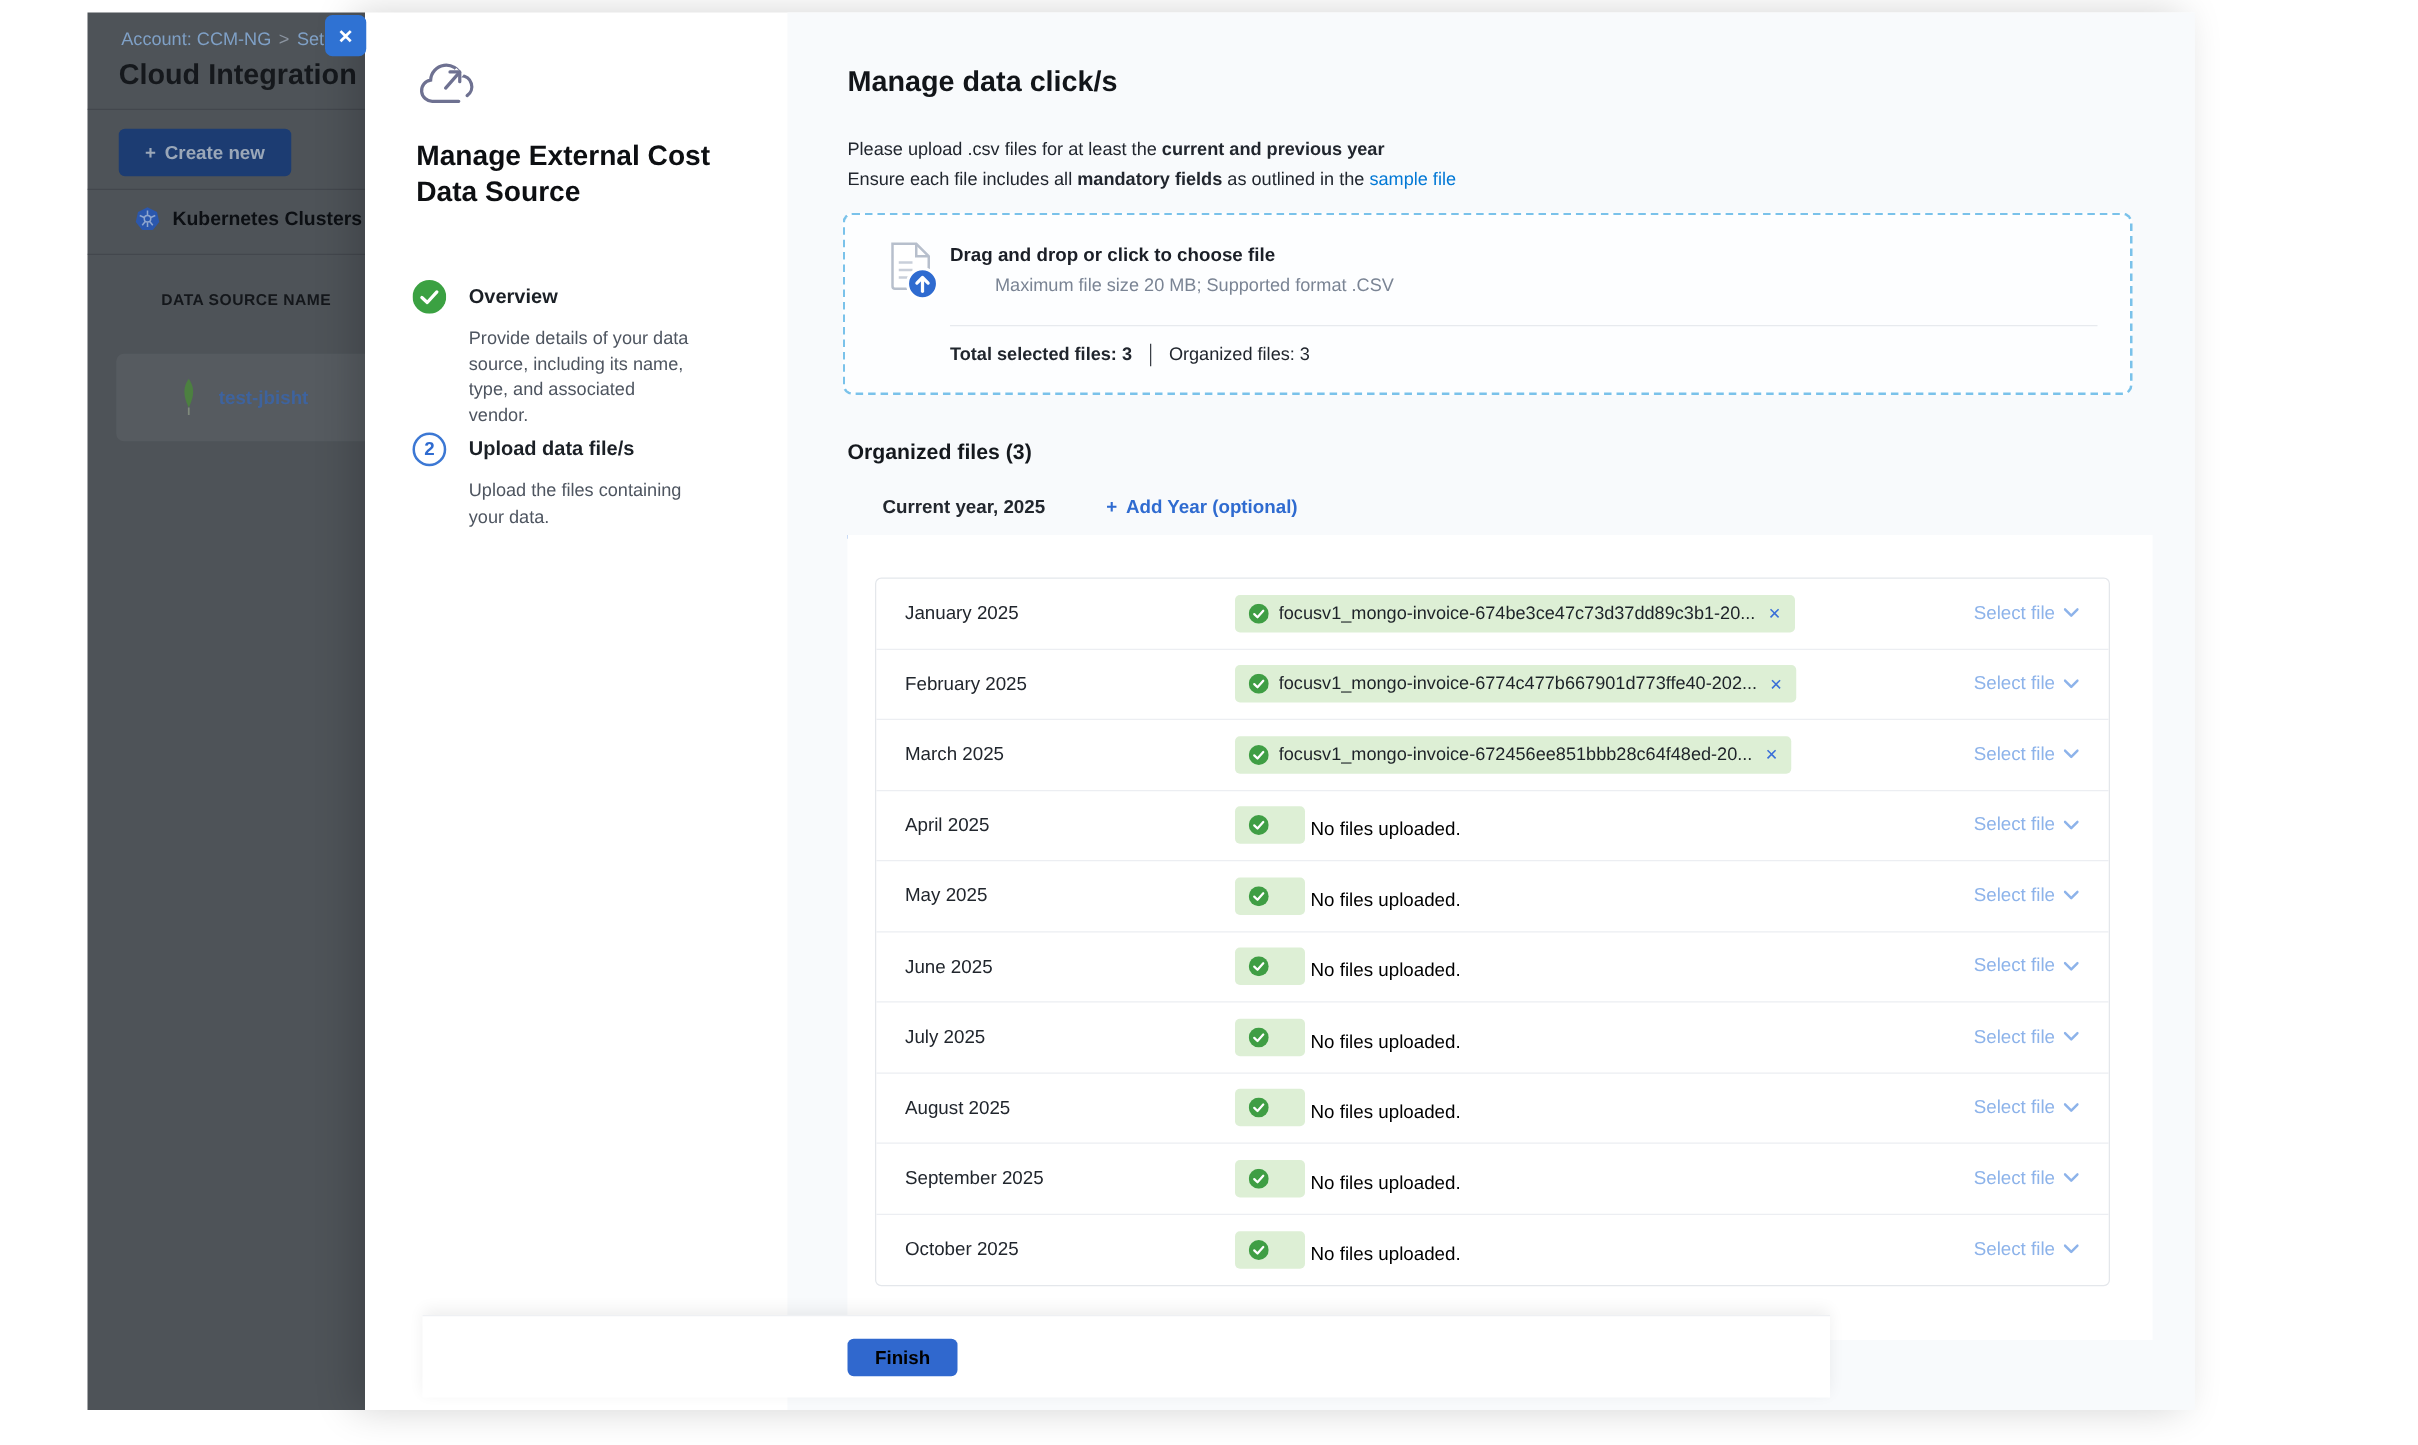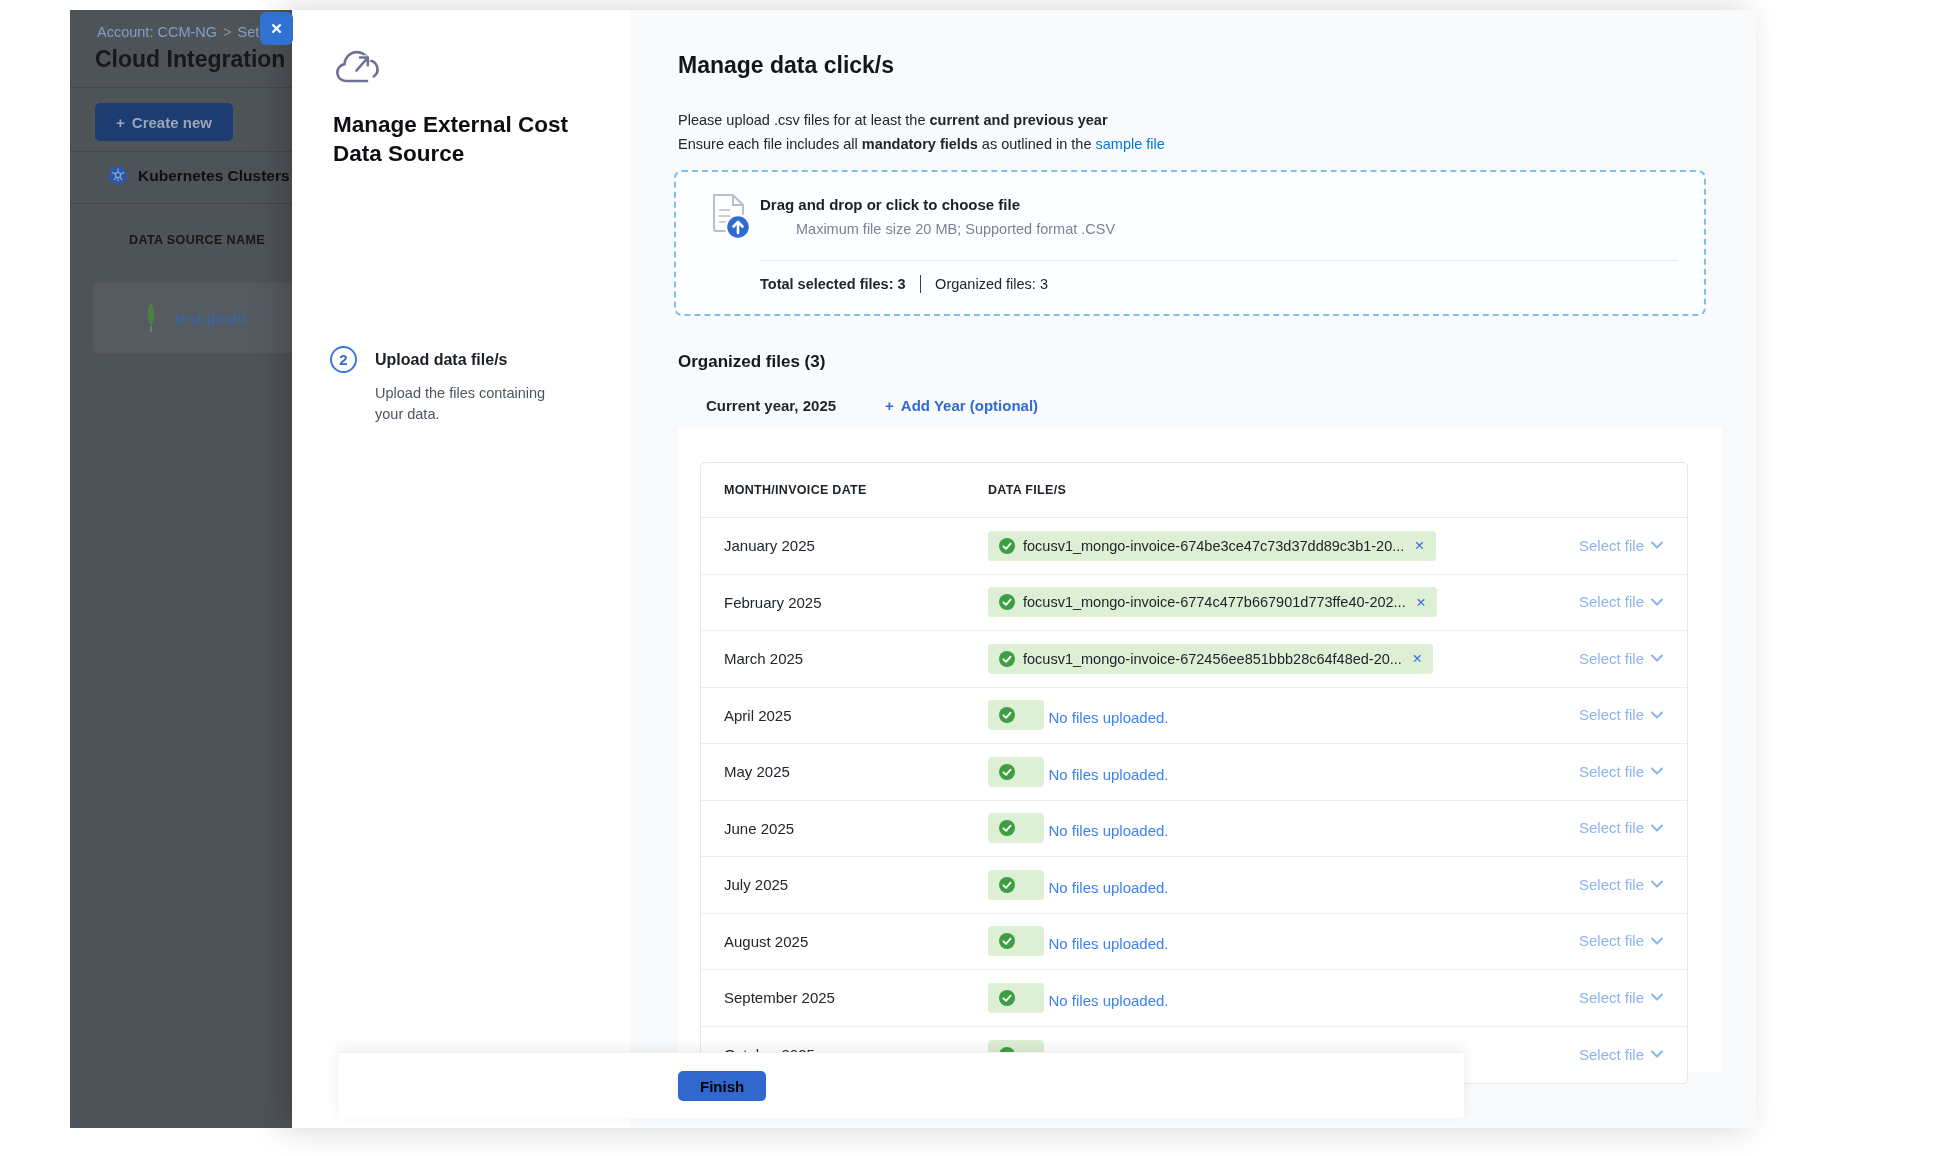--- a/index.html
+++ b/index.html
@@ -72,21 +72,21 @@
   .card { position:absolute; left:22px; top:34px; width:988px; border:1px solid #e4e7eb; border-radius:5px;
           background:#fff; overflow:hidden; }
   .thead { display:flex; align-items:center; height:55px; border-bottom:1px solid #e8eaee;
            font-size:12.5px; font-weight:700; letter-spacing:.3px; color:#1c2128; }
   .col-month { width:287px; padding-left:23px; }
   .col-file  { flex:1; }
   .col-action{ width:146px; padding-right:24px; text-align:right; }
   .trow { display:flex; align-items:center; height:56.5px; border-bottom:1px solid #eceef2; }
   .trow:last-child { border-bottom:none; }
   .month { font-size:15px; color:#21262d; }
-  .nofiles { font-size:15px; color:#3b82f6;margin-top:43px; }
+  .nofiles { font-size:15px; color:#000000;margin-top:43px; }
   .chip { display:inline-flex; align-items:center; gap:8px; background:#ddefd5; border-radius:4px;
           padding:7px 11px; max-width:470px; }
   .chip-name { font-size:14.5px; color:#1d2228; white-space:nowrap; }
   .chip-x { color:#3a6fd8; font-size:12.5px; font-weight:700; cursor:pointer; margin-left:2px; }
   .select-file { color:#8db3ea; font-size:15px; cursor:pointer; display:inline-flex; align-items:center; gap:7px; }
 
   .footer { position:absolute; left:338px; top:1052px; width:1126px; height:66px; background:#fff;
             box-shadow:0 -4px 12px rgba(0,0,0,.07); border-top:1px solid #eef0f3; }
   .finish-btn { position:absolute; left:340px; top:18px; height:30px; padding:0 22px; background:#3068ce;
                 border:none; border-radius:5px; color:#000000; font-size:15px; font-weight:700; cursor:pointer; }
@@ -148,20 +148,32 @@
   <span class="panel-icon">
     <svg width="48" height="42" viewBox="0 0 48 42" fill="none">
       <path d="M34 33 H13 a8.5 8.5 0 0 1 -1.5 -16.9 A12.5 12.5 0 0 1 35.8 12.5 A8.8 8.8 0 0 1 40.7 28.5" stroke="#6e7191" stroke-width="2.6" stroke-linecap="round"></path>
       <line x1="22" y1="24" x2="35" y2="9" stroke="#fff" stroke-width="8"></line>
       <line x1="23.5" y1="22.5" x2="34" y2="10.5" stroke="#6e7191" stroke-width="2.6" stroke-linecap="round"></line>
       <polyline points="27,9.5 34.8,9.5 34.8,17.3" stroke="#6e7191" stroke-width="2.6" fill="none" stroke-linecap="round" stroke-linejoin="round"></polyline>
     </svg>
   </span>
   <div class="panel-title">Manage External Cost Data Source</div>
 
+  <div class="step" style="top:224px">
+    <div class="step-head">
+      <span>
+        <svg width="27" height="27" viewBox="0 0 27 27">
+          <circle cx="13.5" cy="13.5" r="13.5" fill="#3ba142"></circle>
+          <polyline points="7.5,14 11.8,18 19.5,9.5" fill="none" stroke="#fff" stroke-width="2.6" stroke-linecap="round" stroke-linejoin="round"></polyline>
+        </svg>
+      </span>
+      <span class="step-title">Overview</span>
+    </div>
+    <div class="step-desc">Provide details of your data source, including its name, type, and associated vendor.</div>
+  </div>
 
   <div class="step" style="top:346px">
     <div class="step-head">
       <span class="step-num">2</span>
       <span class="step-title">Upload data file/s</span>
     </div>
     <div class="step-desc">Upload the files containing your data.</div>
   </div>
 
   <div class="content">
@@ -204,25 +216,20 @@
     <div class="c tabs">
       <div class="tab-active">Current year, 2025</div>
       <div class="tab-add">
         <span>+</span>
         <span>Add Year (optional)</span>
       </div>
     </div>
 
     <div class="c tabpanel">
       <div class="card">
-        <div class="thead">
-          <div class="col-month">MONTH/INVOICE DATE</div>
-          <div class="col-file">DATA FILE/S</div>
-          <div class="col-action"></div>
-        </div>
         <div>
   <div class="trow">
     <div class="col-month month">January 2025</div>
     <div class="col-file">
       <span class="chip">
         <span>
           <svg width="16" height="16" viewBox="0 0 16 16">
             <circle cx="8" cy="8" r="8" fill="#3f9e44"></circle>
             <polyline points="4.4,8.3 7,10.8 11.6,5.6" fill="none" stroke="#fff" stroke-width="1.8" stroke-linecap="round" stroke-linejoin="round"></polyline>
           </svg>

